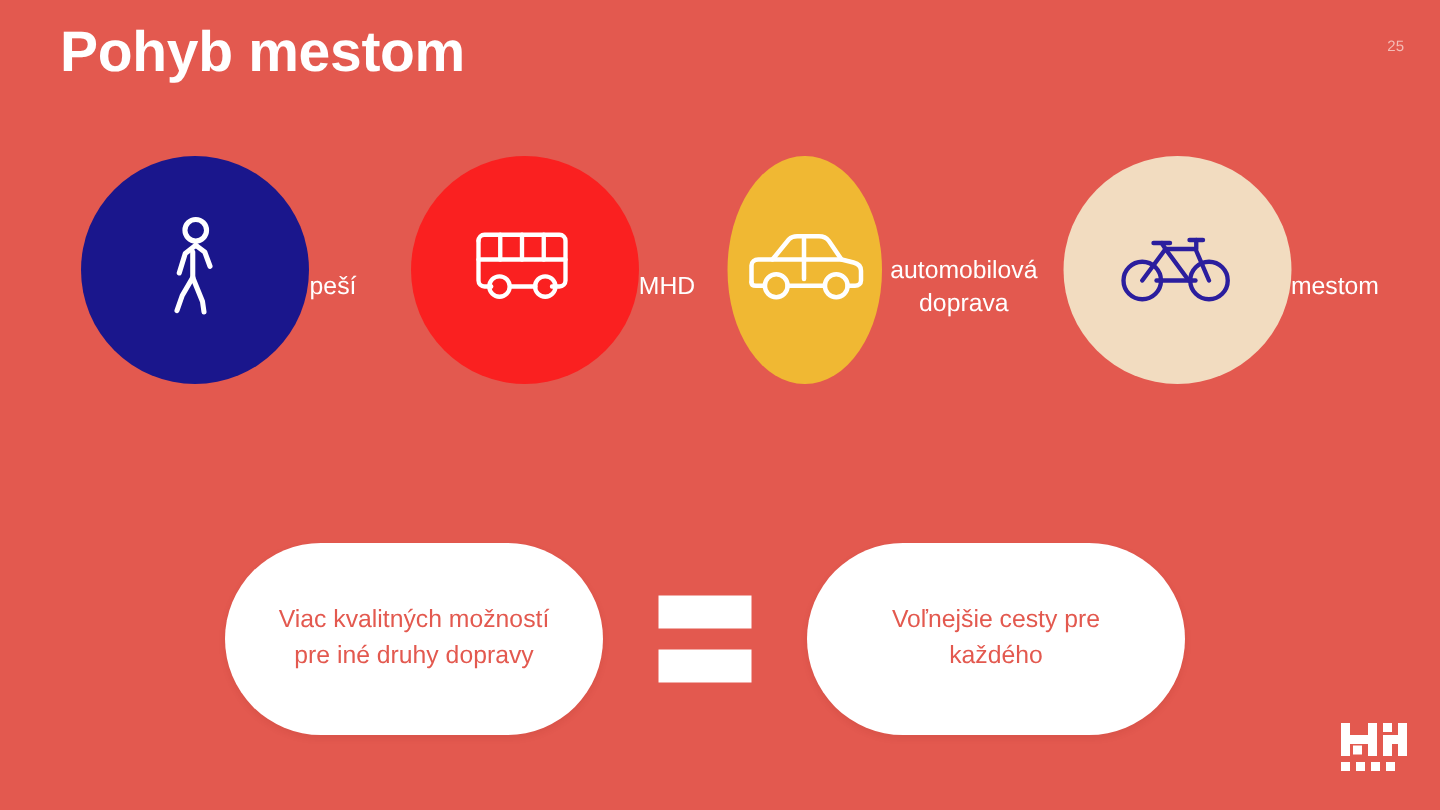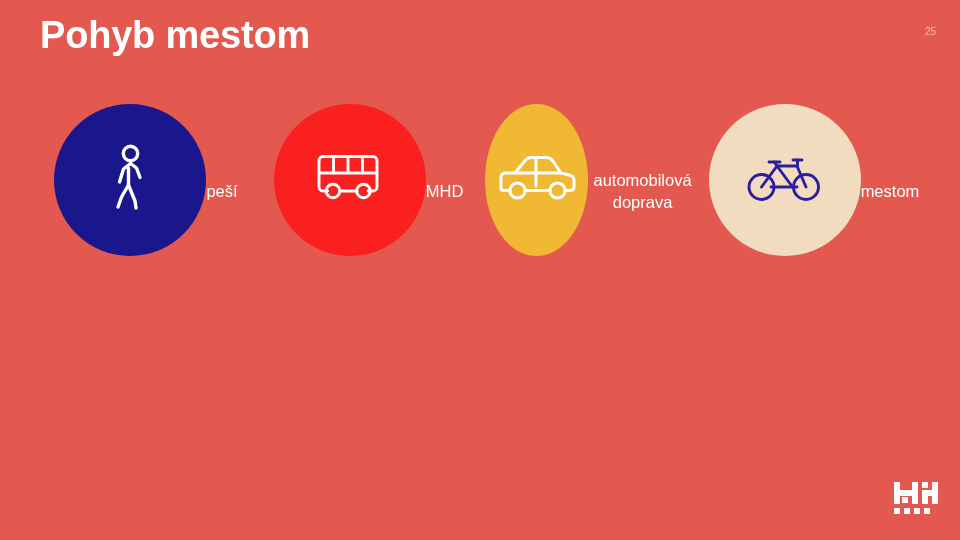--- a/index.html
+++ b/index.html
@@ -203,20 +203,32 @@
             <path d="M50.5 8 L50.5 14"></path>
             <path d="M27.5 10 L30 14"></path>
           </svg>
         </span>
       </div>
       <div class="mode-label">mestom</div>
     </div>
 
   </div>
 
+  <div class="equation">
+    <div class="pill">
+      <div class="pill-text">Viac kvalitných možností pre iné druhy dopravy</div>
+    </div>
+    <div class="equals">
+      <div class="equals-bar"></div>
+      <div class="equals-bar"></div>
+    </div>
+    <div class="pill">
+      <div class="pill-text">Voľnejšie cesty pre každého</div>
+    </div>
+  </div>
 
   <div class="logo">
     <svg width="44" height="36" viewBox="0 0 44 36">
       <g fill="#FFFFFF">
         <rect x="0" y="0" width="6" height="22"></rect>
         <rect x="6" y="8" width="12" height="6"></rect>
         <rect x="18" y="0" width="6" height="22"></rect>
         <rect x="28" y="0" width="6" height="6"></rect>
         <rect x="28" y="8" width="6" height="14"></rect>
         <rect x="38" y="0" width="6" height="22"></rect>

